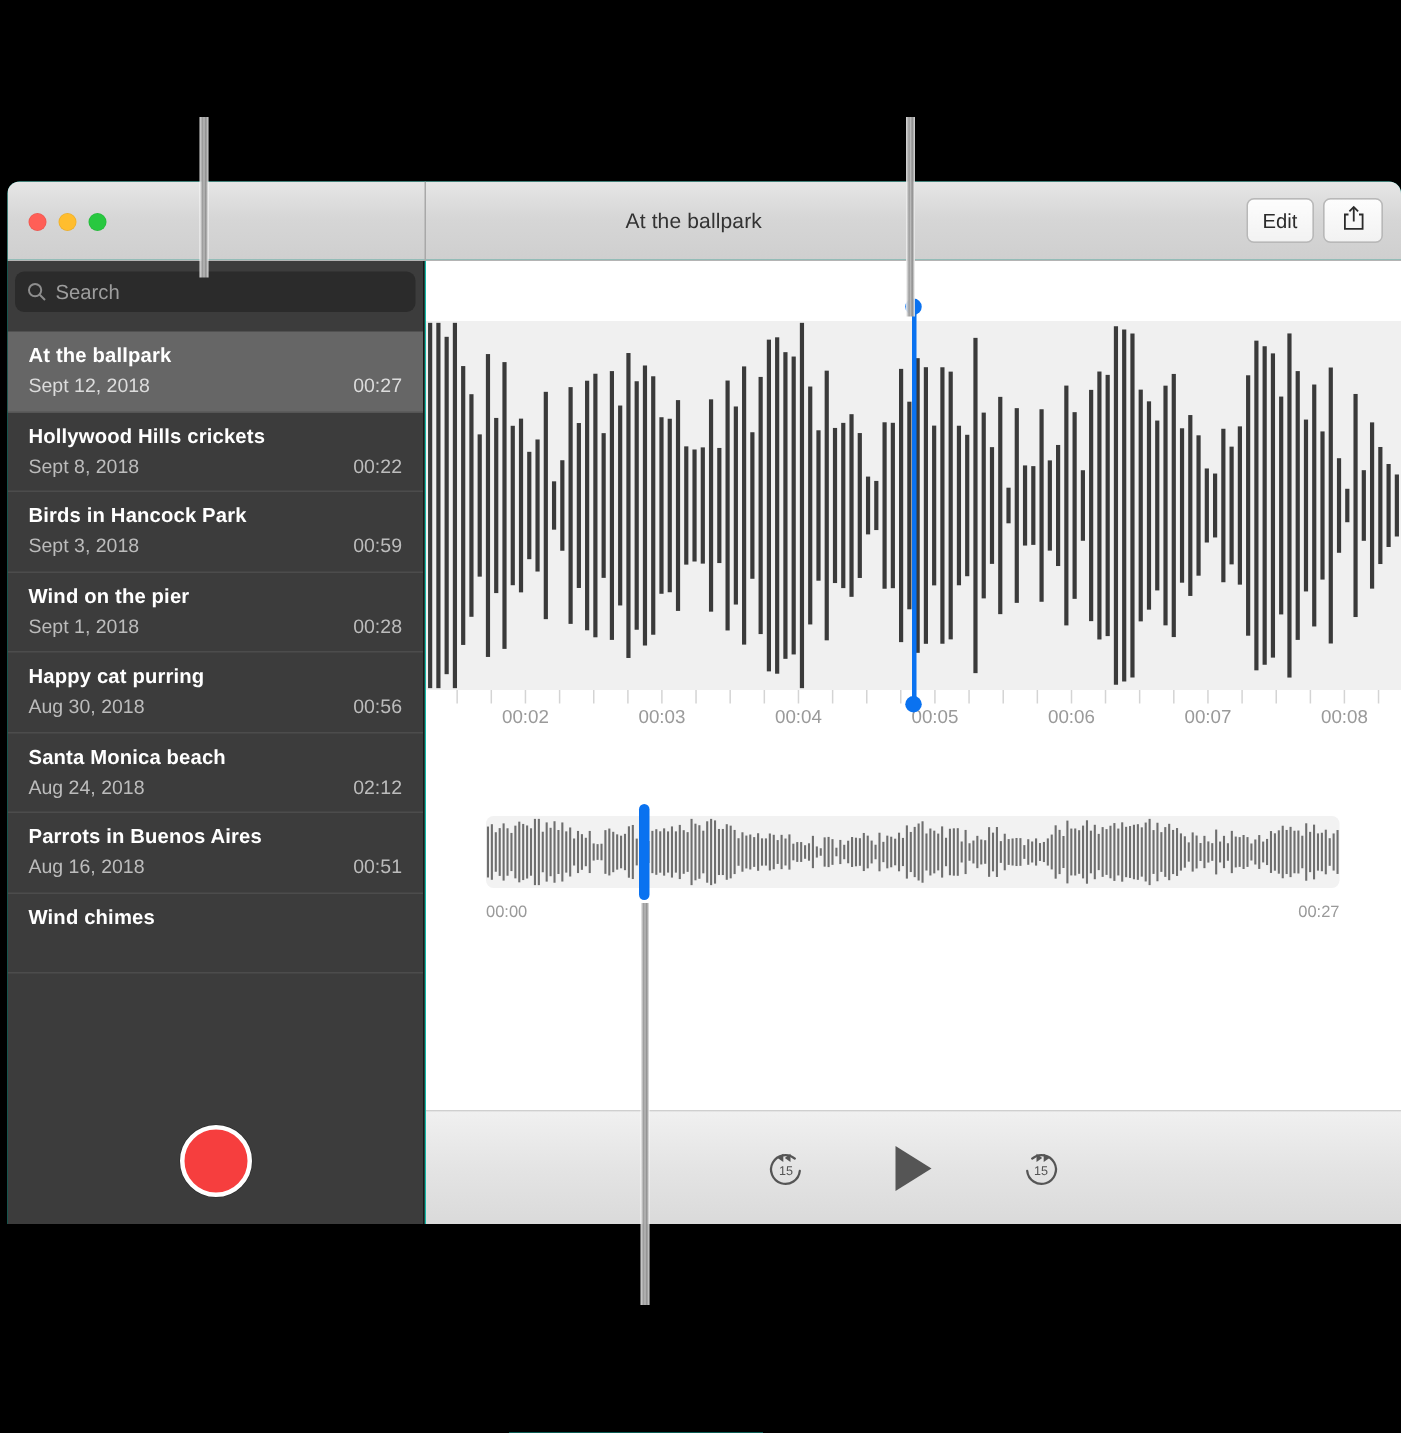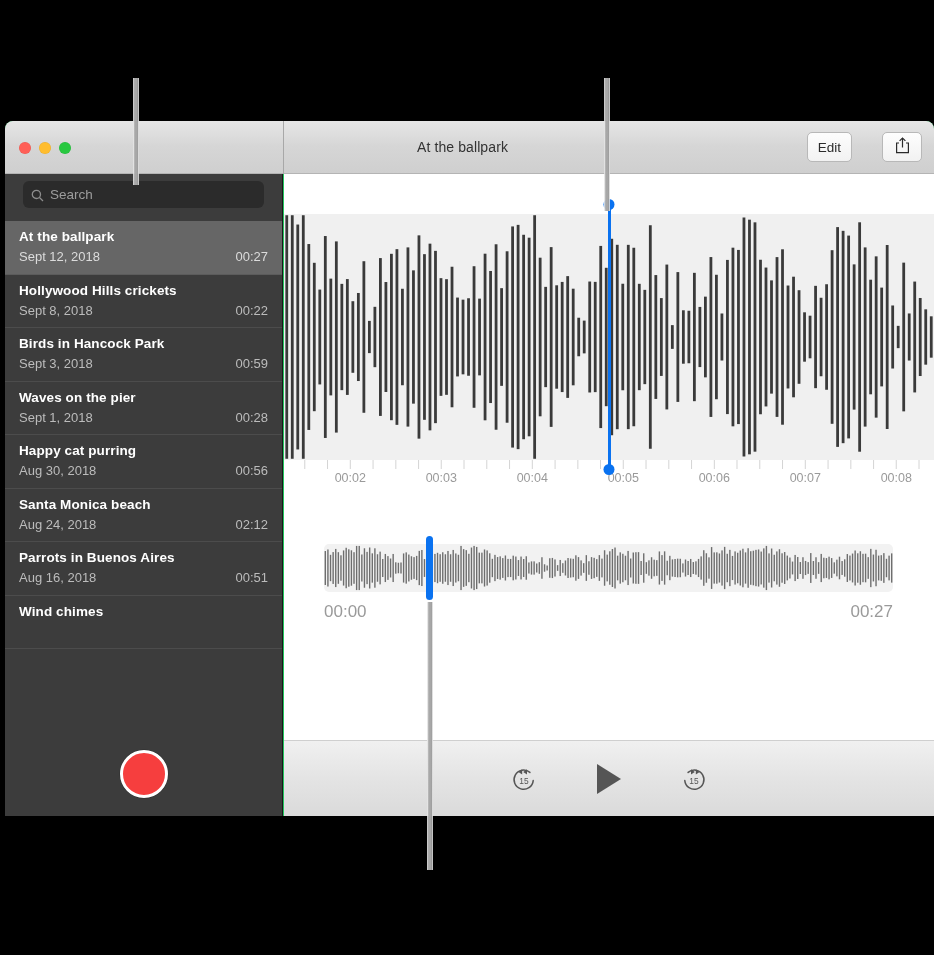--- a/index.html
+++ b/index.html
@@ -32,21 +32,21 @@
 
   
   .window {
     position: absolute;
     left: 5px;
     top: 121px;
     width: 929px;
     height: 695px;
     border-radius: 8px 8px 0 0;
     overflow: hidden;
-    background: #22c55e;
+    background: #14b8a6;
     box-shadow: 0 0 0 0.5px rgba(0,0,0,0.35);
   }
 
   
   .titlebar {
     position: absolute;
     left: 0; top: 0;
     width: 100%;
     height: 53px;
     background: linear-gradient(to bottom, #e6e6e6 0%, #d6d6d6 48%, #cfcfcf 100%);
@@ -101,40 +101,39 @@
     border-radius: 5px;
     background: linear-gradient(to bottom, #fdfdfd 0%, #f2f2f2 100%);
     border: 1px solid #b8b8b8;
     display: flex;
     align-items: center;
     justify-content: center;
     font-size: 13.5px;
     color: #2b2b2b;
     padding: 0 10px;
     cursor: default;
-    margin-left: 24px;
   }
   .tb-btn.icon-btn { padding: 0 7px; min-width: 40px; }
 
   
   .sidebar {
     position: absolute;
     left: 0;
     top: 53px;
     width: 278px;
     bottom: 0;
     background: #3c3c3c;
     border-right: 1px solid #191919;
     overflow: hidden;
   }
   .search-wrap {
     height: 41px;
     display: flex;
     align-items: center;
-    padding: 0 18px;
+    padding: 0 5px;
   }
   .search-field {
     flex: 1;
     height: 27px;
     border-radius: 6px;
     background: #2b2b2b;
     display: flex;
     align-items: center;
     padding: 0 8px;
     gap: 6px;
@@ -282,21 +281,21 @@
     border-radius: 3.5px;
     background: #0a72f0;
     z-index: 8;
   }
   .ov-times {
     position: absolute;
     left: 40px; right: 41px;
     top: 428px;
     display: flex;
     justify-content: space-between;
-    font-size: 17px;
+    font-size: 11px;
     color: #9a9a9a;
   }
 
   
   .big-time {
     position: absolute;
     left: 0; right: 0;
     top: 580px;
     text-align: center;
     font-size: 45px;
@@ -390,21 +389,21 @@
           </div>
         </div>
         <div class="memo">
           <div class="memo-title">Birds in Hancock Park</div>
           <div class="memo-sub">
             <span class="memo-date">Sept 3, 2018</span>
             <span class="memo-dur">00:59</span>
           </div>
         </div>
         <div class="memo">
-          <div class="memo-title">Waves on the pier</div>
+          <div class="memo-title">Wind on the pier</div>
           <div class="memo-sub">
             <span class="memo-date">Sept 1, 2018</span>
             <span class="memo-dur">00:28</span>
           </div>
         </div>
         <div class="memo">
           <div class="memo-title">Happy cat purring</div>
           <div class="memo-sub">
             <span class="memo-date">Aug 30, 2018</span>
             <span class="memo-dur">00:56</span>

